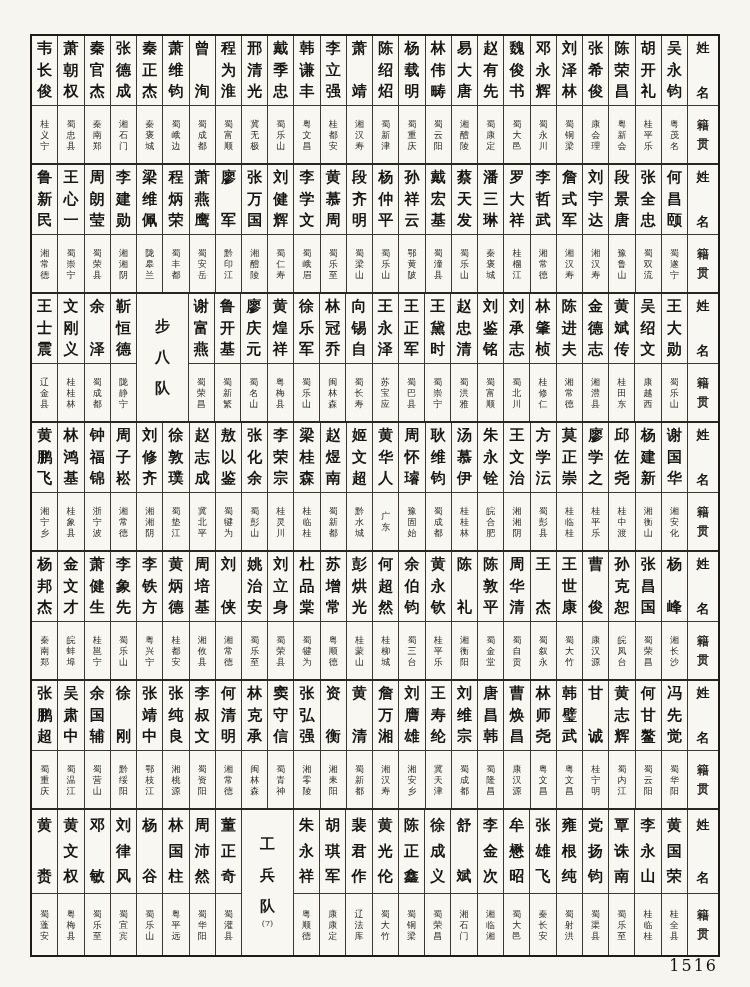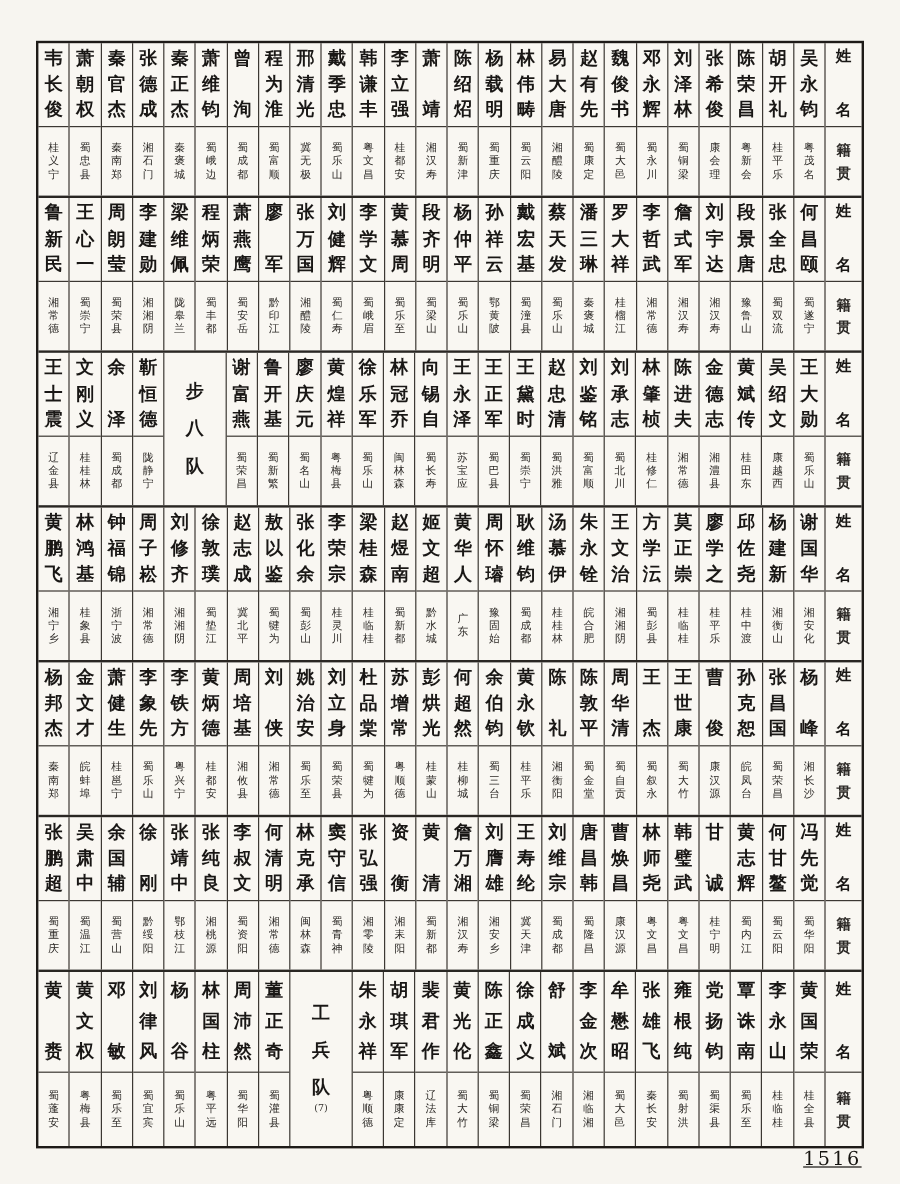--- a/index.html
+++ b/index.html
@@ -50,21 +50,20 @@
   .name-two{justify-content:space-between;}
   .unit-cell{
     flex:1;justify-content:center;gap:16px;
     font-size:15px;font-weight:700;line-height:1;
   }
   .unit-note{font-size:8px;font-weight:400;margin-top:-10px;color:#33302c;}
   .page-number{
     position:absolute;right:32px;top:956px;
     font-size:16px;letter-spacing:2px;color:#15130f;
     font-family:"DejaVu Serif",serif;
-    text-decoration:underline;
   }
   .hdr-cell{font-size:13px;}
 </style>
 </head>
 <body>
 
 <div class="page">
   <div class="register" id="register">
       <div class="band band-1">
         <div class="col label-col">

